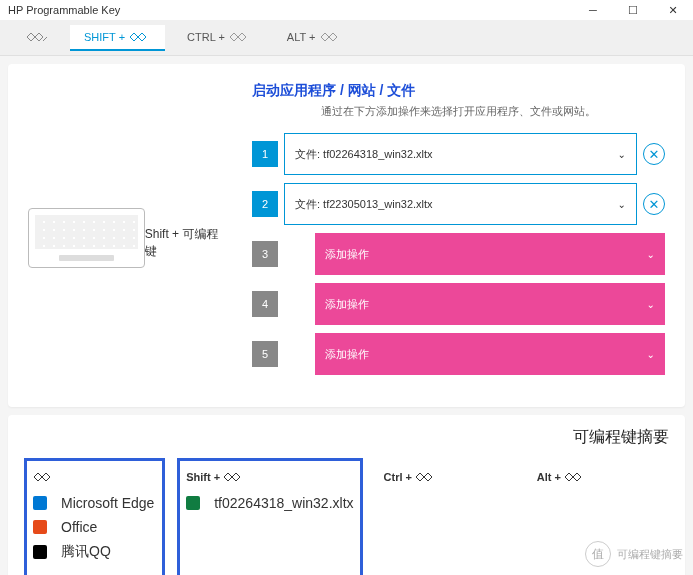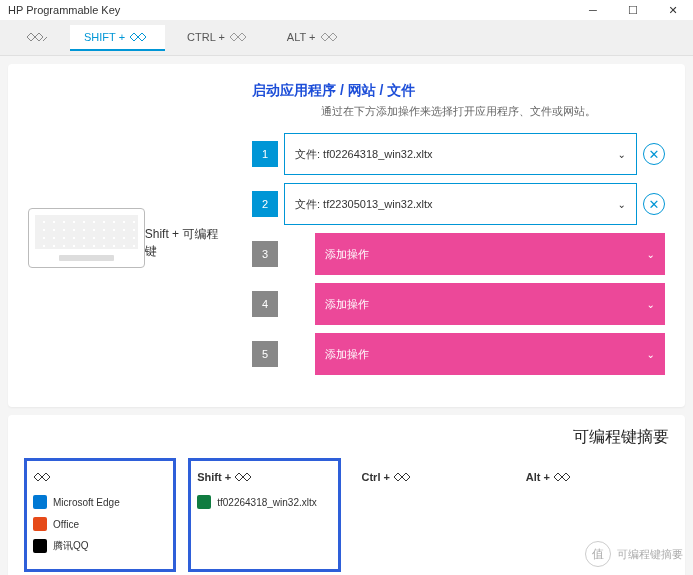--- a/index.html
+++ b/index.html
@@ -35,21 +35,21 @@
 .action-row.empty .action-body { background: #ec4899; color: #fff; margin-left: 31px; }
 .chev { font-size: 10px; color: inherit; }
 .remove-btn { width: 22px; height: 22px; border: 1.5px solid #0096d6; border-radius: 50%; color: #0096d6; display: flex; align-items: center; justify-content: center; font-size: 13px; }
 
 .summary { margin: 8px; background: #fff; border-radius: 4px; padding: 12px 16px 20px 16px; box-shadow: 0 1px 2px rgba(0,0,0,0.05); }
 .summary-title { text-align: right; font-size: 16px; color: #222; margin-bottom: 10px; }
 .summary-grid { display: flex; gap: 12px; }
 .summary-col { flex: 1; padding: 8px 6px; border: 3px solid transparent; }
 .summary-col.hl { border-color: #2e5fd9; }
 .summary-head { font-size: 11px; font-weight: 600; color: #333; display: flex; align-items: center; gap: 3px; margin-bottom: 10px; min-height: 16px; }
-.summary-item { display: flex; align-items: center; gap: 6px; font-size: 10px; color: #333; margin-bottom: 8px; }
+.summary-item { display: flex; align-items: center; gap: 14px; font-size: 14px; color: #333; margin-bottom: 8px; }
 .summary-item .ico { width: 14px; height: 14px; border-radius: 2px; flex-shrink: 0; }
 
 .watermark { position: absolute; right: 10px; bottom: 8px; display: flex; align-items: center; gap: 6px; opacity: 0.5; font-size: 11px; color: #555; }
 .watermark .circ { width: 26px; height: 26px; border: 1px solid #999; border-radius: 50%; display: flex; align-items: center; justify-content: center; font-size: 12px; }
 </style>
 </head>
 <body>
 
 <div class="titlebar">
   <span>HP Programmable Key</span>

